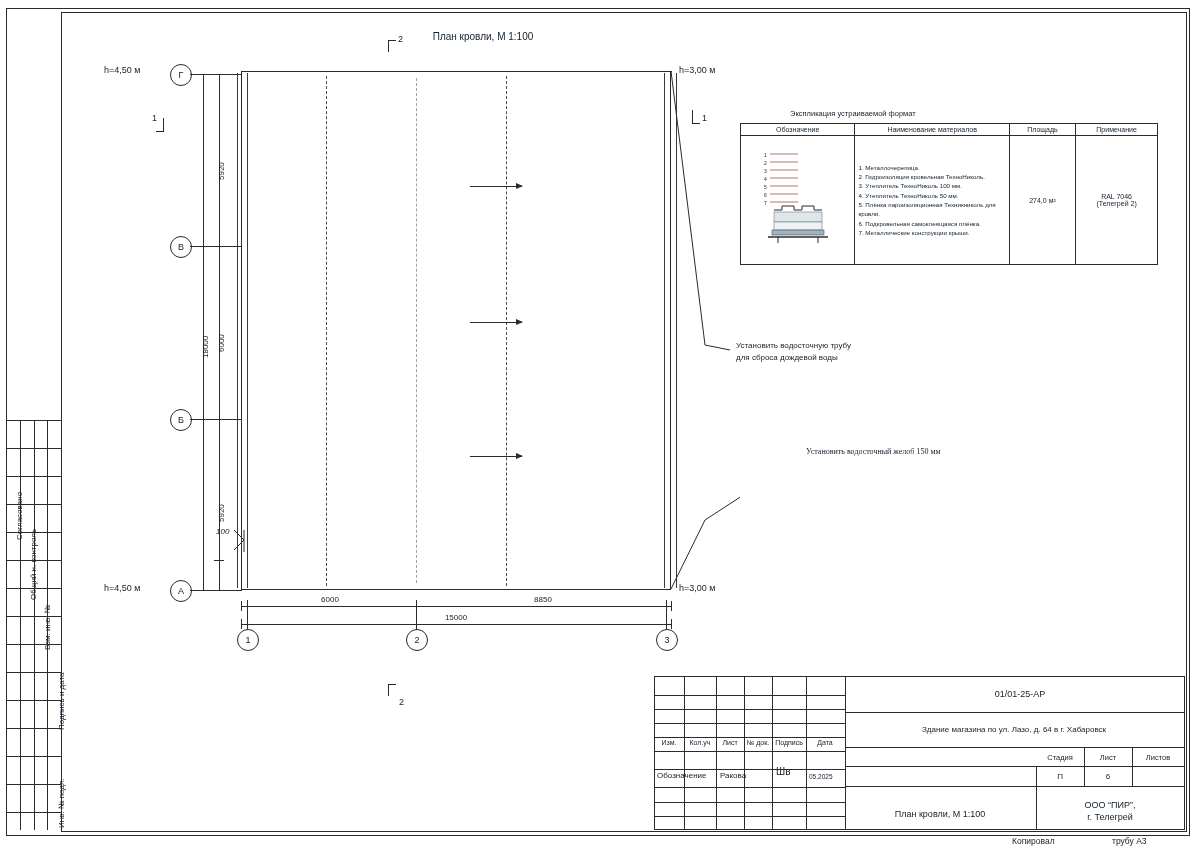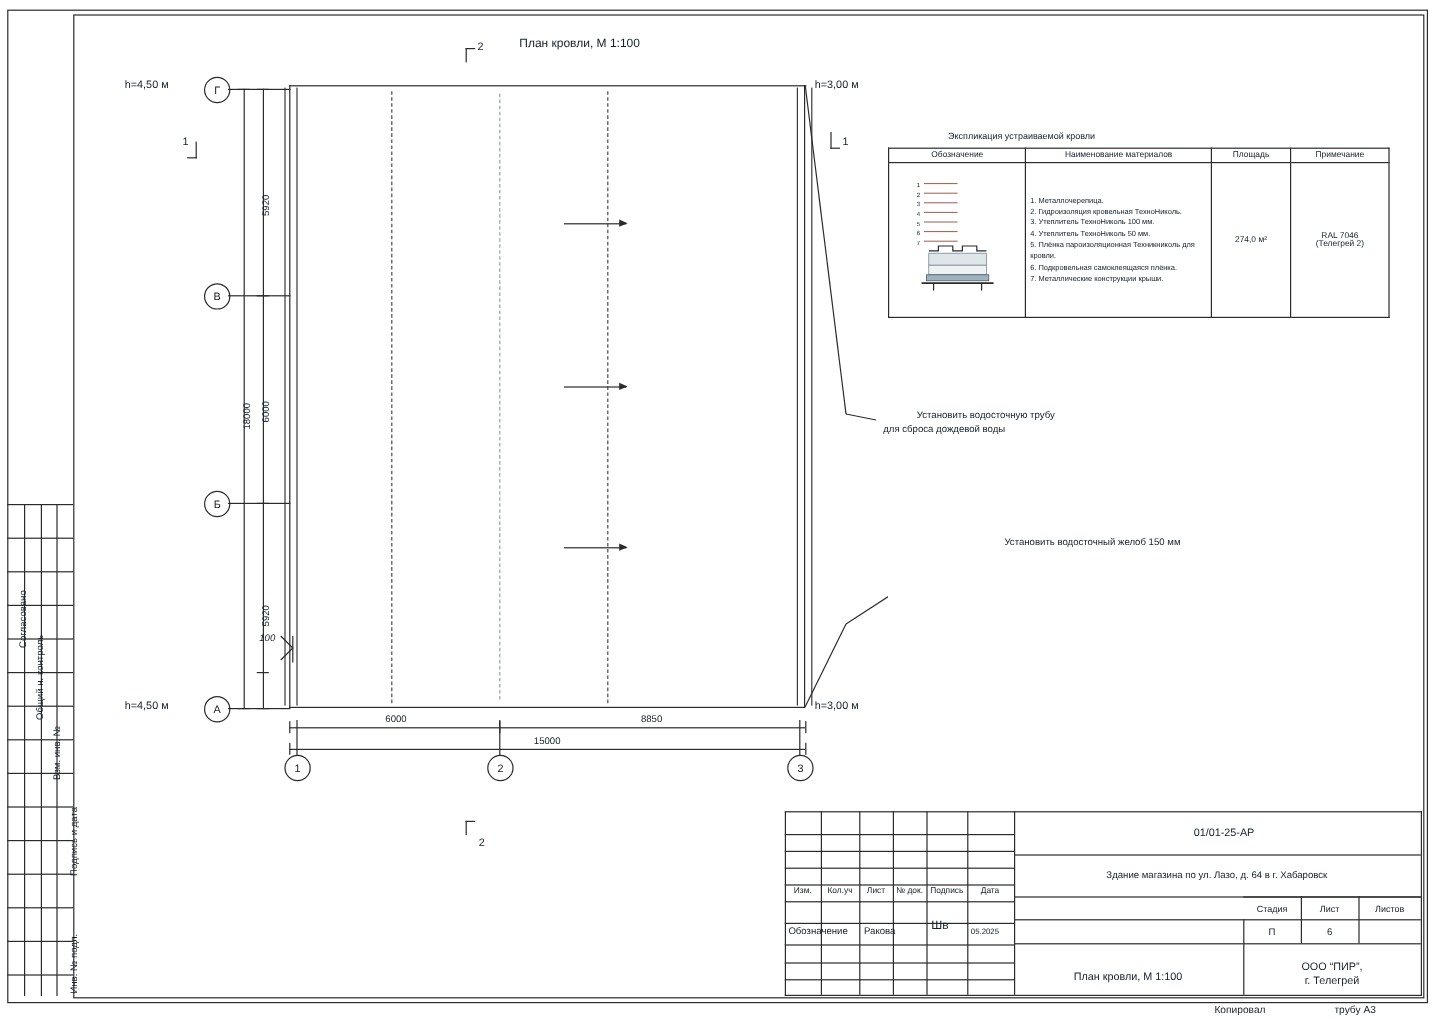--- a/index.html
+++ b/index.html
@@ -185,25 +185,25 @@
     <div class="ln" style="left:671px; top:601px; width:1px; height:10px;"></div>
     <div class="txt c" style="left:330px; top:595px; font-size:8px;">6000</div>
     <div class="txt c" style="left:543px; top:595px; font-size:8px;">8850</div>
 
     <div class="ln" style="left:241px; top:624px; width:430px; height:1px;"></div>
     <div class="ln" style="left:241px; top:619px; width:1px; height:10px;"></div>
     <div class="ln" style="left:671px; top:619px; width:1px; height:10px;"></div>
     <div class="txt c" style="left:456px; top:613px; font-size:8px;">15000</div>
   </div>
 
-  <div class="txt" style="left:736px; top:341px; font-size:8px;margin-left:28px;">Установить водосточную трубу</div>
+  <div class="txt" style="left:736px; top:341px; font-size:8px;">Установить водосточную трубу</div>
   <div class="txt" style="left:736px; top:353px; font-size:8px;">для сброса дождевой воды</div>
-  <div class="txt" style="left:837px; top:447px; font-size:8px;">Установить водосточный желоб 150 мм</div>
-
-  <div class="expttl" style="left:790px; top:109px;">Экспликация устраиваемой кровли</div>
+  <div class="txt" style="left:806px; top:447px; font-size:8px;font-family:Liberation Serif, serif;">Установить водосточный желоб 150 мм</div>
+
+  <div class="expttl" style="left:790px; top:109px;">Экспликация устраиваемой формат</div>
 
   <table class="exp" style="left:740px; top:123px; width:418px;">
     <tbody>
         <tr>
       <th style="width:108px;text-align:center;">Обозначение</th>
       <th style="width:156px;text-align:center;">Наименование материалов</th>
       <th style="width:62px;text-align:center;">Площадь</th>
       <th style="width:78px;text-align:center;">Примечание</th>
     </tr>
     <tr>

